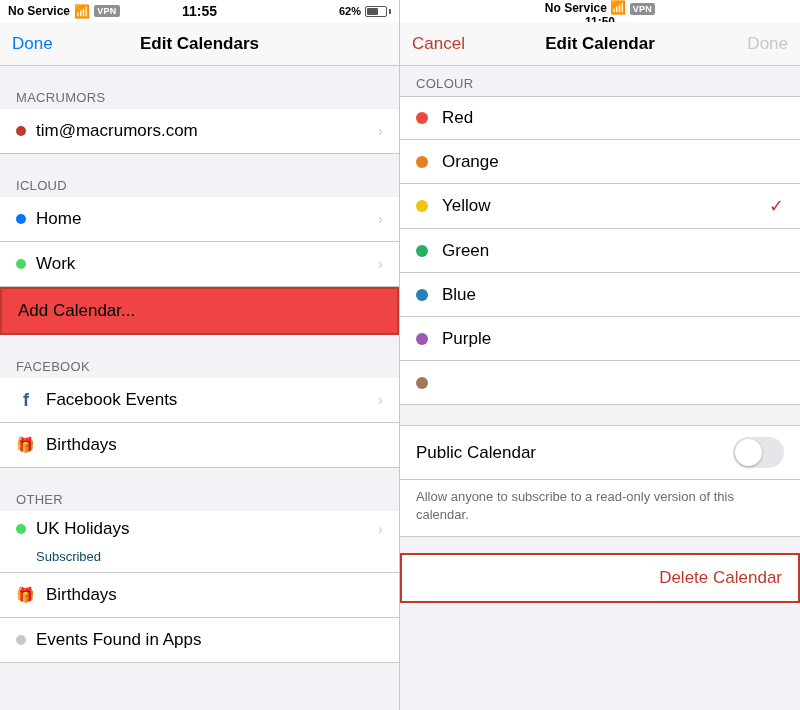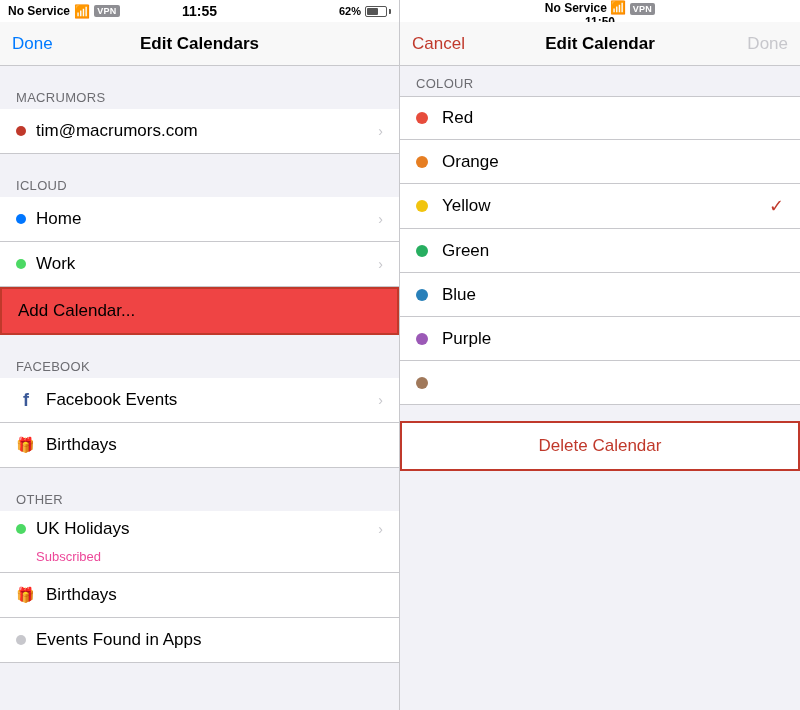--- a/index.html
+++ b/index.html
@@ -221,22 +221,22 @@
       color: #6d6d72;
       line-height: 1.4;
     }
 
     .delete-section {
       margin-top: 16px;
       background: #fff;
       border: 2px solid #c0392b;
     }
     .delete-btn {
-      padding: 13px 0;
-      text-align: center;
+      padding: 13px 16px;
+      text-align: right;
       color: #c0392b;
       font-size: 17px;
       cursor: pointer;
     }
 
     
     .vpn-badge {
       background: #8e8e93;
       color: #fff;
       font-size: 9px;
@@ -345,21 +345,21 @@
     </div>
 
     <div class="section-gap"></div>
     <div class="section-header">OTHER</div>
     <div class="list-item" style="flex-direction:column; align-items:flex-start; padding:8px 16px 8px 16px;">
       <div style="display:flex;align-items:center;gap:10px;width:100%;">
         <div class="dot" style="background:#4cd964;"></div>
         <span class="item-label">UK Holidays</span>
         <span class="chevron" style="margin-left:auto;">›</span>
       </div>
-      <div style="padding-left:20px;font-size:13px;color:#ec4899;">Subscribed</div>
+      <div style="padding-left:20px;font-size:13px;color:#0c4a6e;">Subscribed</div>
     </div>
     <div class="list-item">
       <div class="icon-img" style="font-size:15px;">🎁</div>
       <span class="item-label">Birthdays</span>
     </div>
     <div class="list-item">
       <div class="dot" style="background:#c7c7cc;"></div>
       <span class="item-label">Events Found in Apps</span>
     </div>
     <div class="section-gap"></div>
@@ -419,18 +419,27 @@
         <div class="color-list-item">
           <div class="color-dot" style="background: rgb(155, 89, 182);"></div>
           <span class="color-label">Purple</span>
         </div>
         <div class="color-list-item">
           <div class="color-dot" style="background: rgb(160, 120, 90);"></div>
         </div>
       </div>
   </div>
 
+  <div class="public-cal-section">
+    <div class="public-cal-row">
+      <span class="public-cal-label">Public Calendar</span>
+      <div class="toggle">
+        <div class="toggle-knob"></div>
+      </div>
+    </div>
+    <div class="public-cal-desc">Allow anyone to subscribe to a read-only version of this calendar.</div>
+  </div>
 
   <div class="delete-section" style="margin: 16px 0 0 0;">
     <div class="delete-btn">Delete Calendar</div>
   </div>
 
 </div>
 
 </body></html>

